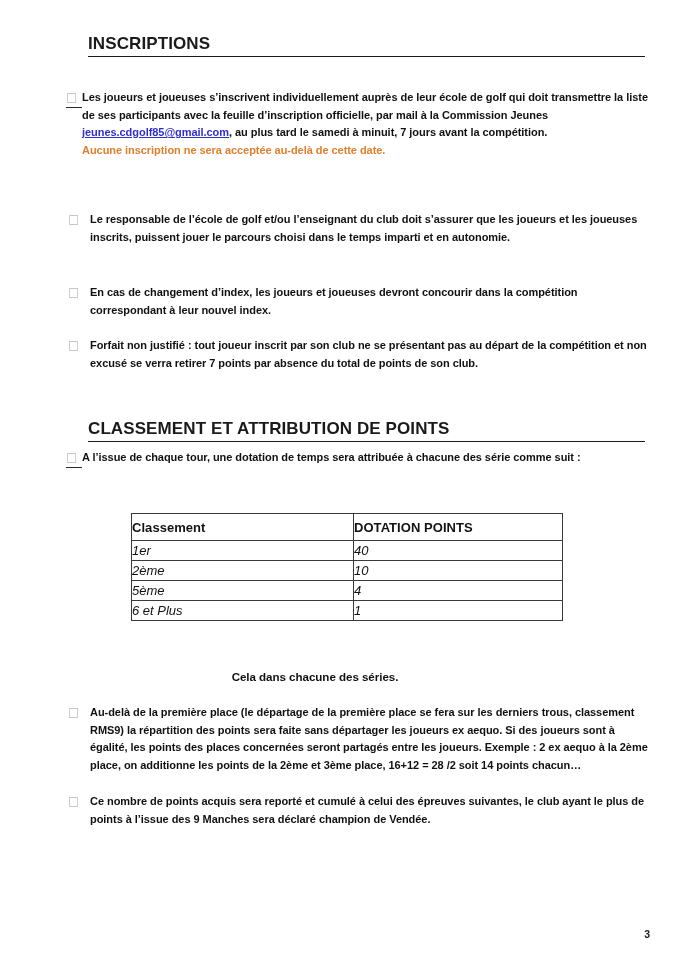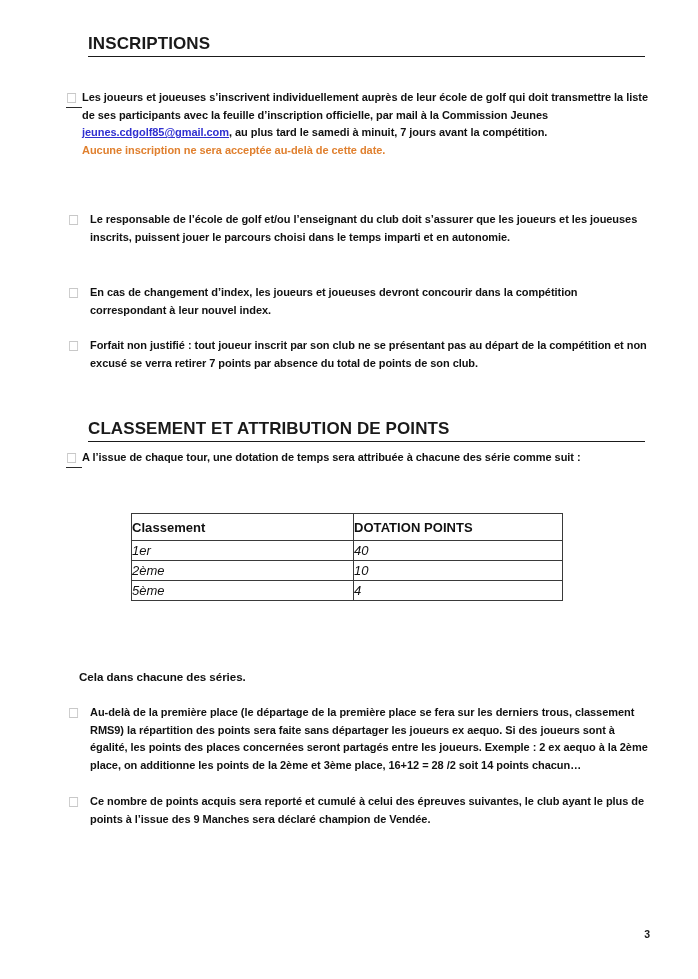--- a/index.html
+++ b/index.html
@@ -199,25 +199,29 @@
           <td>40</td>
         </tr>
         <tr>
           <td>2ème</td>
           <td>10</td>
         </tr>
         <tr>
           <td>5ème</td>
           <td>4</td>
         </tr>
+        <tr>
+          <td>6 et Plus</td>
+          <td>1</td>
+        </tr>
       </tbody>
     </table>
   </div>
 
-  <div class="plain-para" style="top:668px; left:79px; width:450px;">Cela dans chacune des séries.</div>
+  <div class="plain-para" style="top:668px; left:90px; width:450px;text-align:center;">Cela dans chacune des séries.</div>
 
   <div class="bullet-block" style="top:704px; left:68px; width:584px;">
     <span class="bullet-marker">□</span>
     <span class="bullet-gap"></span>
     <span class="bullet-body">Au-delà de la première place (le départage de la première place se fera sur les derniers trous, classement RMS9) la répartition des points sera faite sans départager les joueurs ex aequo. Si des joueurs sont à égalité, les points des places concernées seront partagés entre les joueurs. Exemple : 2 ex aequo à la 2ème place, on additionne les points de la 2ème et 3ème place, 16+12 = 28 /2 soit 14 points chacun…</span>
   </div>
 
   <div class="bullet-block" style="top:793px; left:68px; width:584px;">
     <span class="bullet-marker">□</span>
     <span class="bullet-gap"></span>

